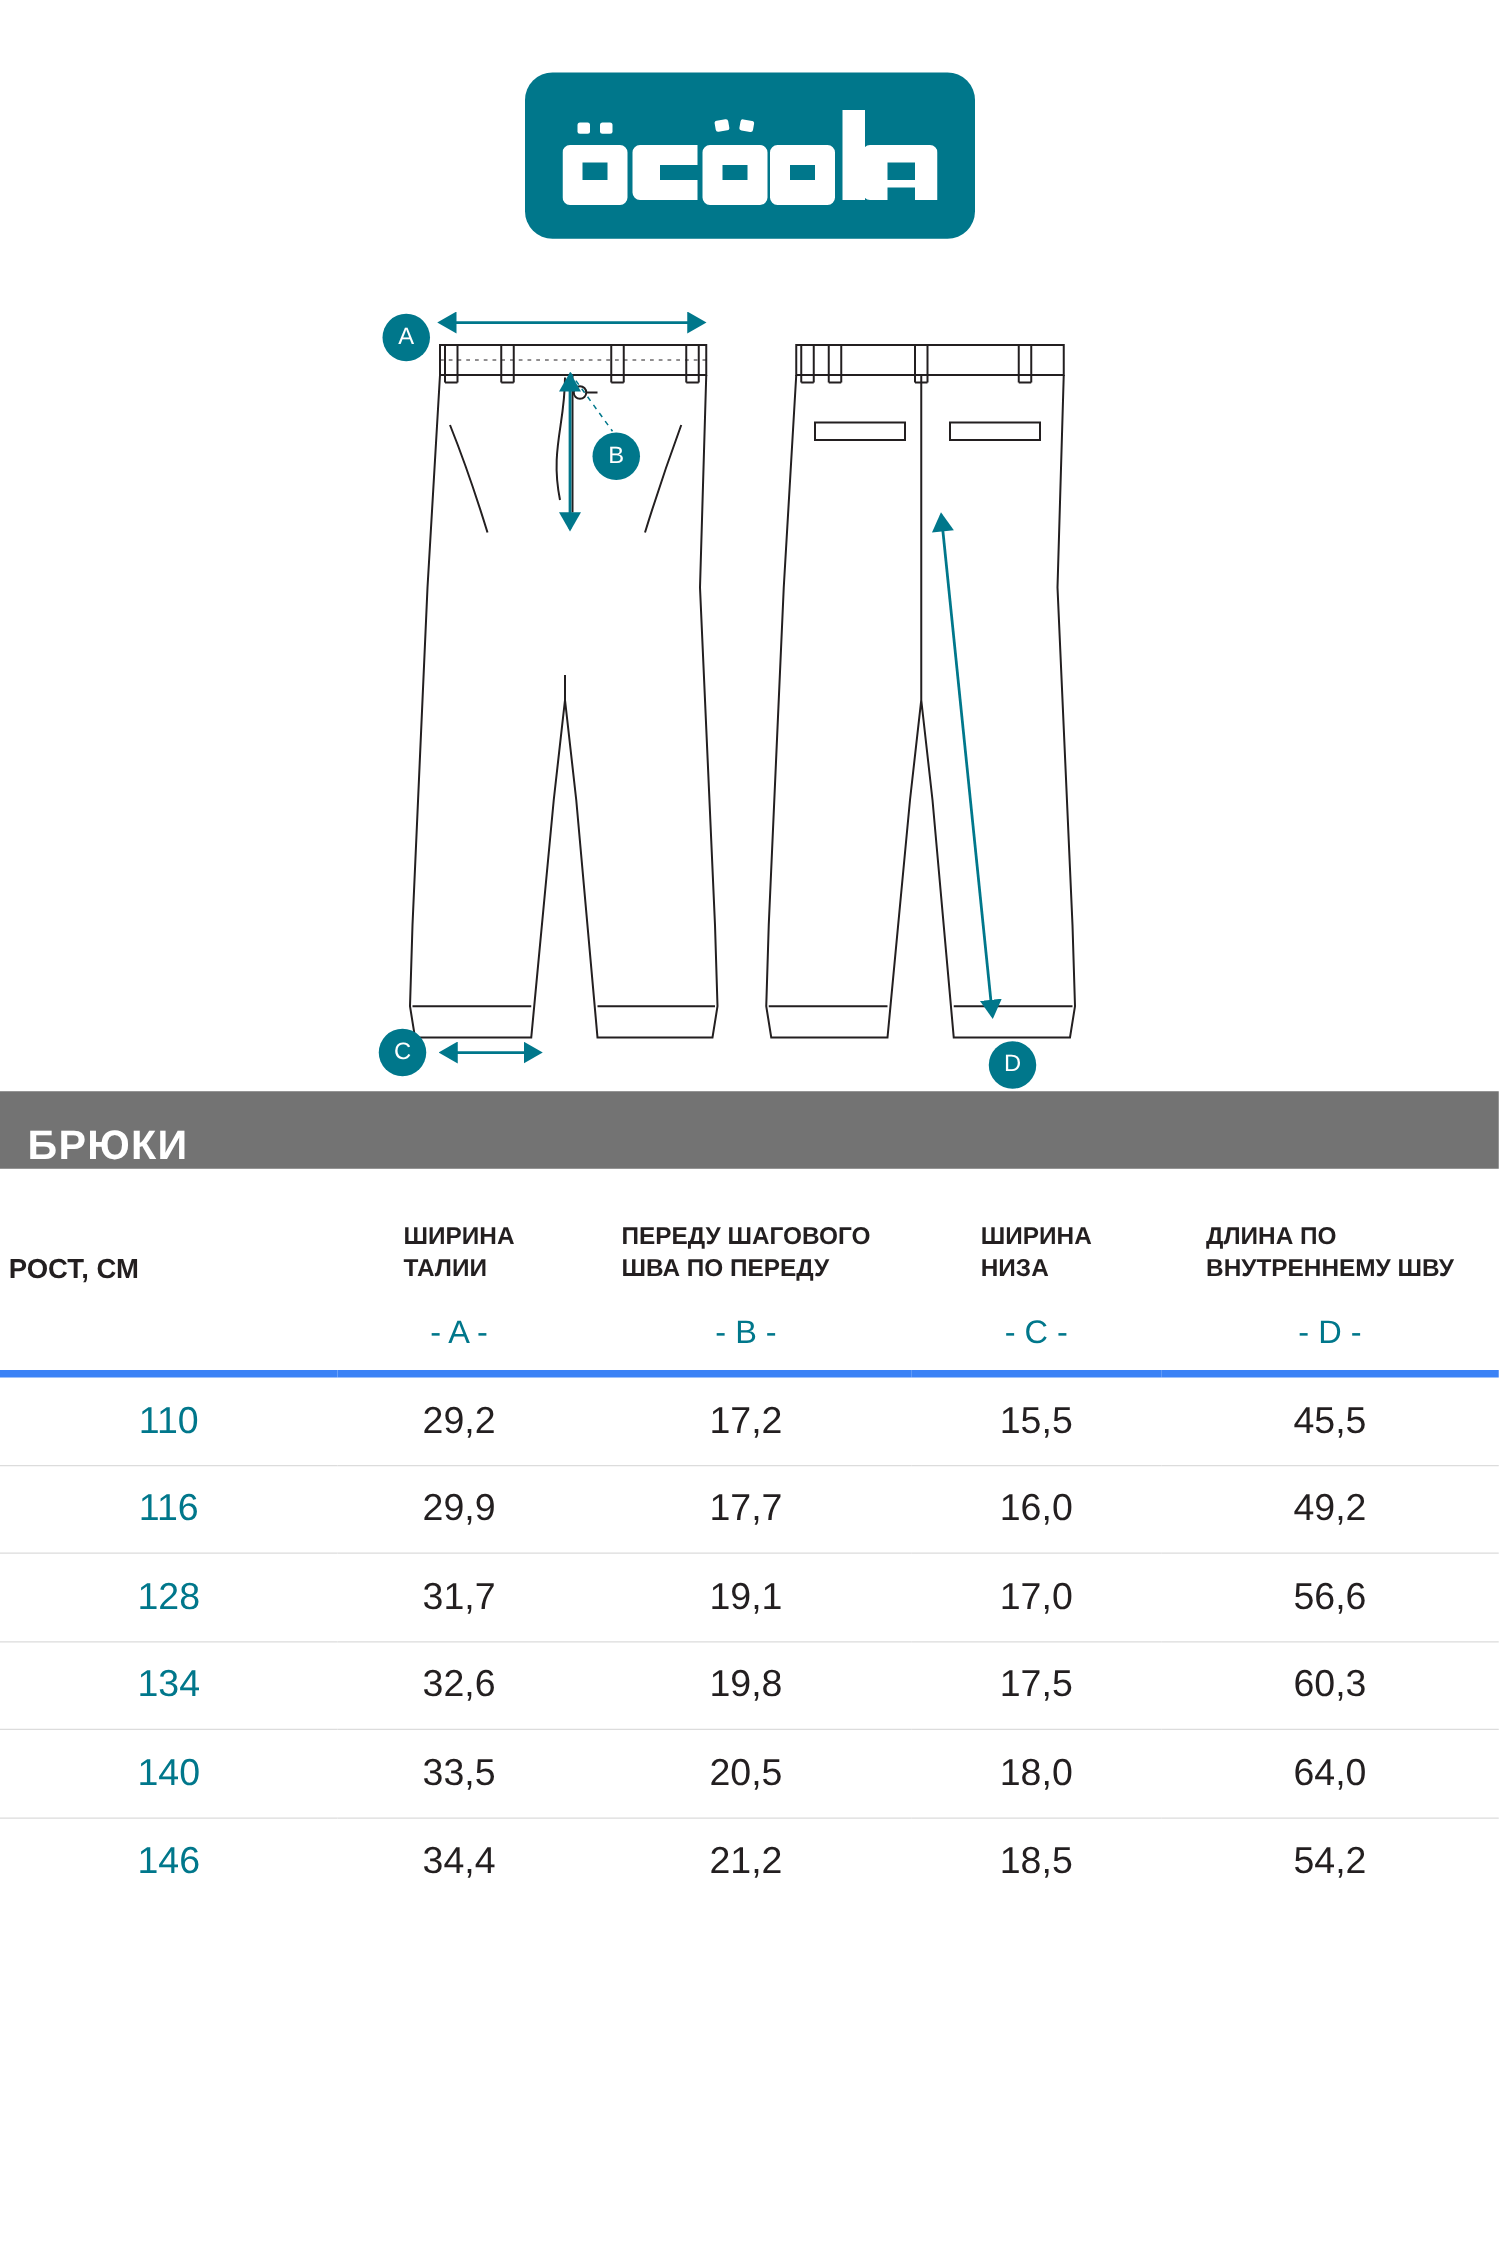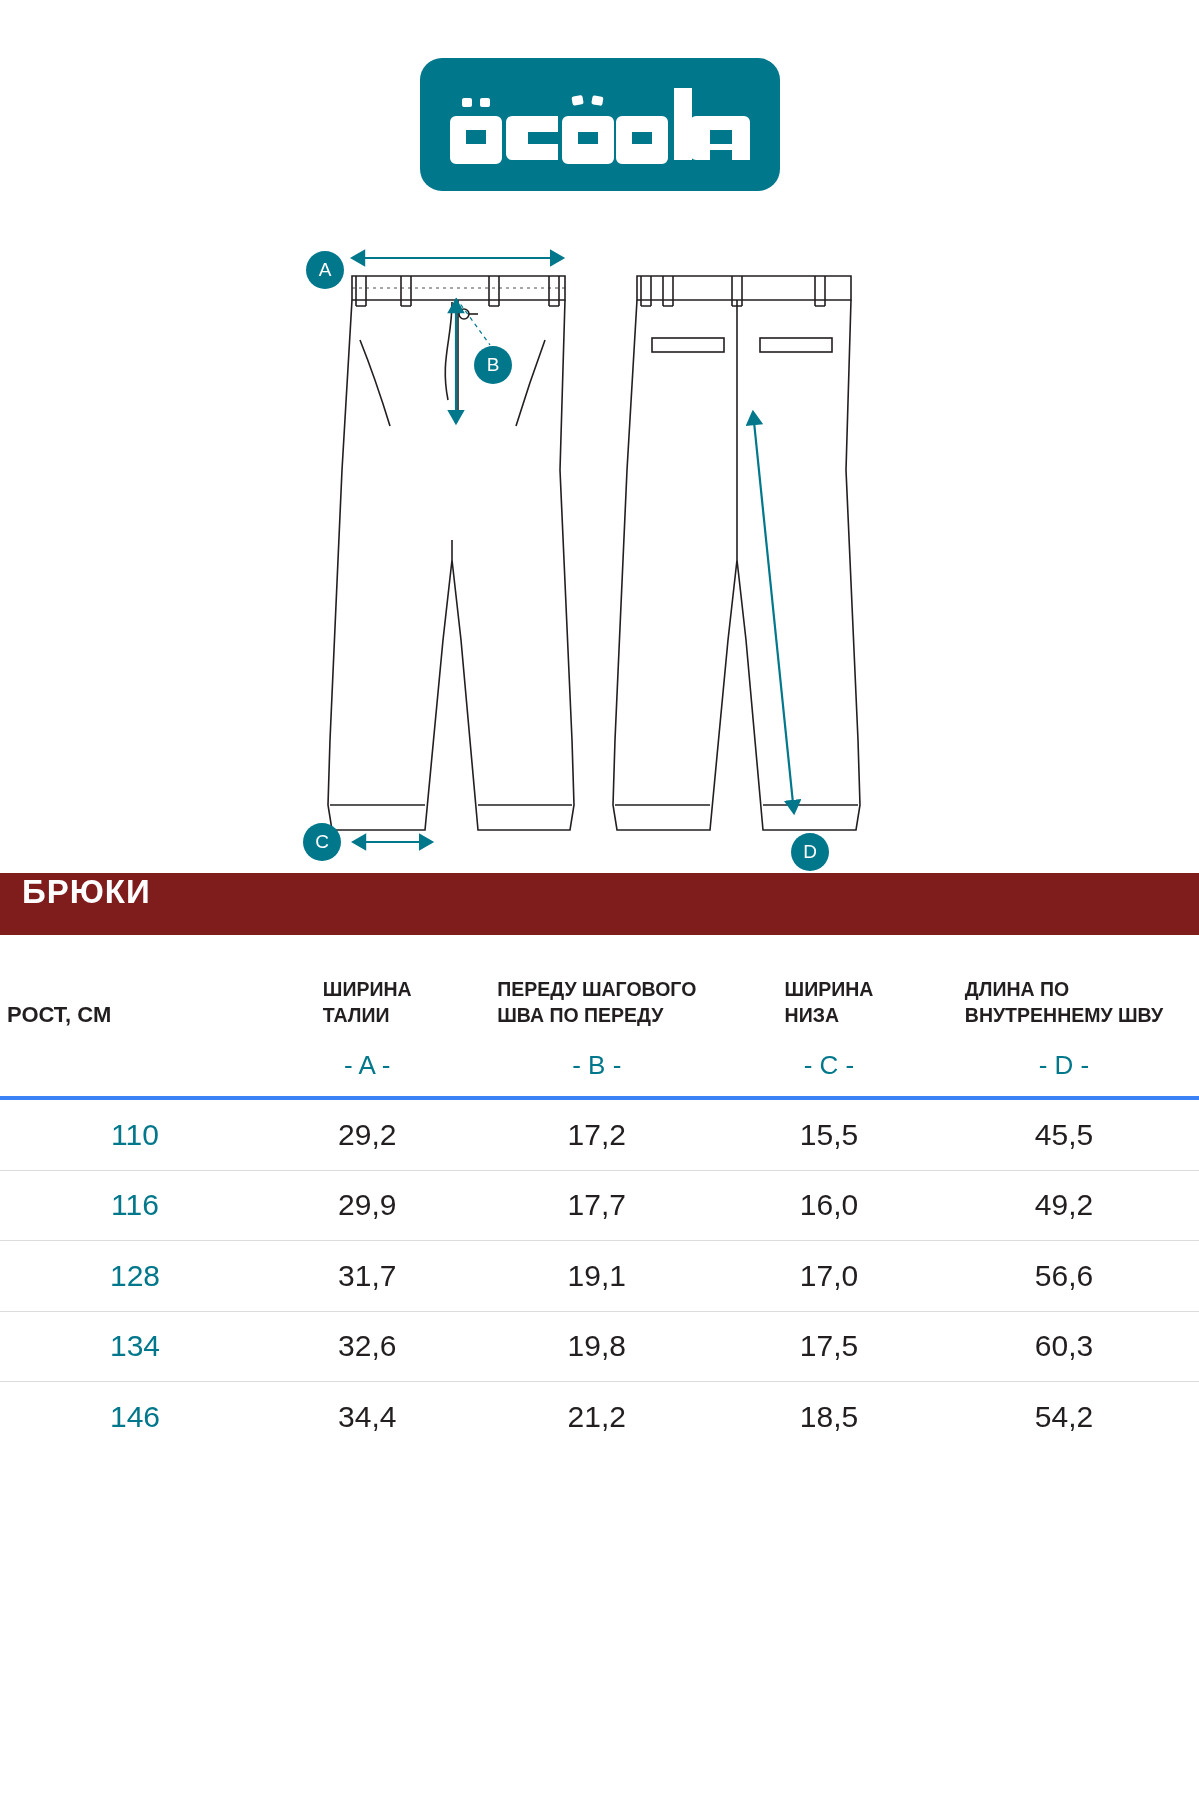--- a/index.html
+++ b/index.html
@@ -62,23 +62,23 @@
     font-family: "Liberation Sans", sans-serif;
   }
 
   
   .title-bar {
     position: absolute;
     top: 873px;
     left: 0;
     width: 1199px;
     height: 62px;
-    background: #7f1d1d;
+    background: #737373;
     display: flex;
-    align-items: flex-start;
+    align-items: flex-end;
   }
   .title-bar .title-text {
     color: #ffffff;
     font-size: 33px;
     font-weight: bold;
     letter-spacing: 1px;
     padding-left: 22px;
   }
 
   
@@ -131,21 +131,21 @@
     font-size: 30px;
     text-align: center;
     color: #231f20;
     border-top: 1px solid #dcdcdc;
   }
   tbody tr td.height-cell {
     color: #00778b;
     text-align: center;
   }
   tbody tr:first-child td {
-    border-top: 4px solid #3b82f6;
+    border-top: 6px solid #3b82f6;
   }
 </style>
 </head>
 <body>
 
 <div class="page">
 
   <div class="logo-wrap">
     <div class="logo-box">
       <svg width="300" height="86" viewBox="0 0 300 86">
@@ -315,20 +315,27 @@
         <td>56,6</td>
       </tr>
       <tr>
         <td class="height-cell">134</td>
         <td>32,6</td>
         <td>19,8</td>
         <td>17,5</td>
         <td>60,3</td>
       </tr>
       <tr>
+        <td class="height-cell">140</td>
+        <td>33,5</td>
+        <td>20,5</td>
+        <td>18,0</td>
+        <td>64,0</td>
+      </tr>
+      <tr>
         <td class="height-cell">146</td>
         <td>34,4</td>
         <td>21,2</td>
         <td>18,5</td>
         <td>54,2</td>
       </tr>
     </tbody>
   </table>
 
 </div>

